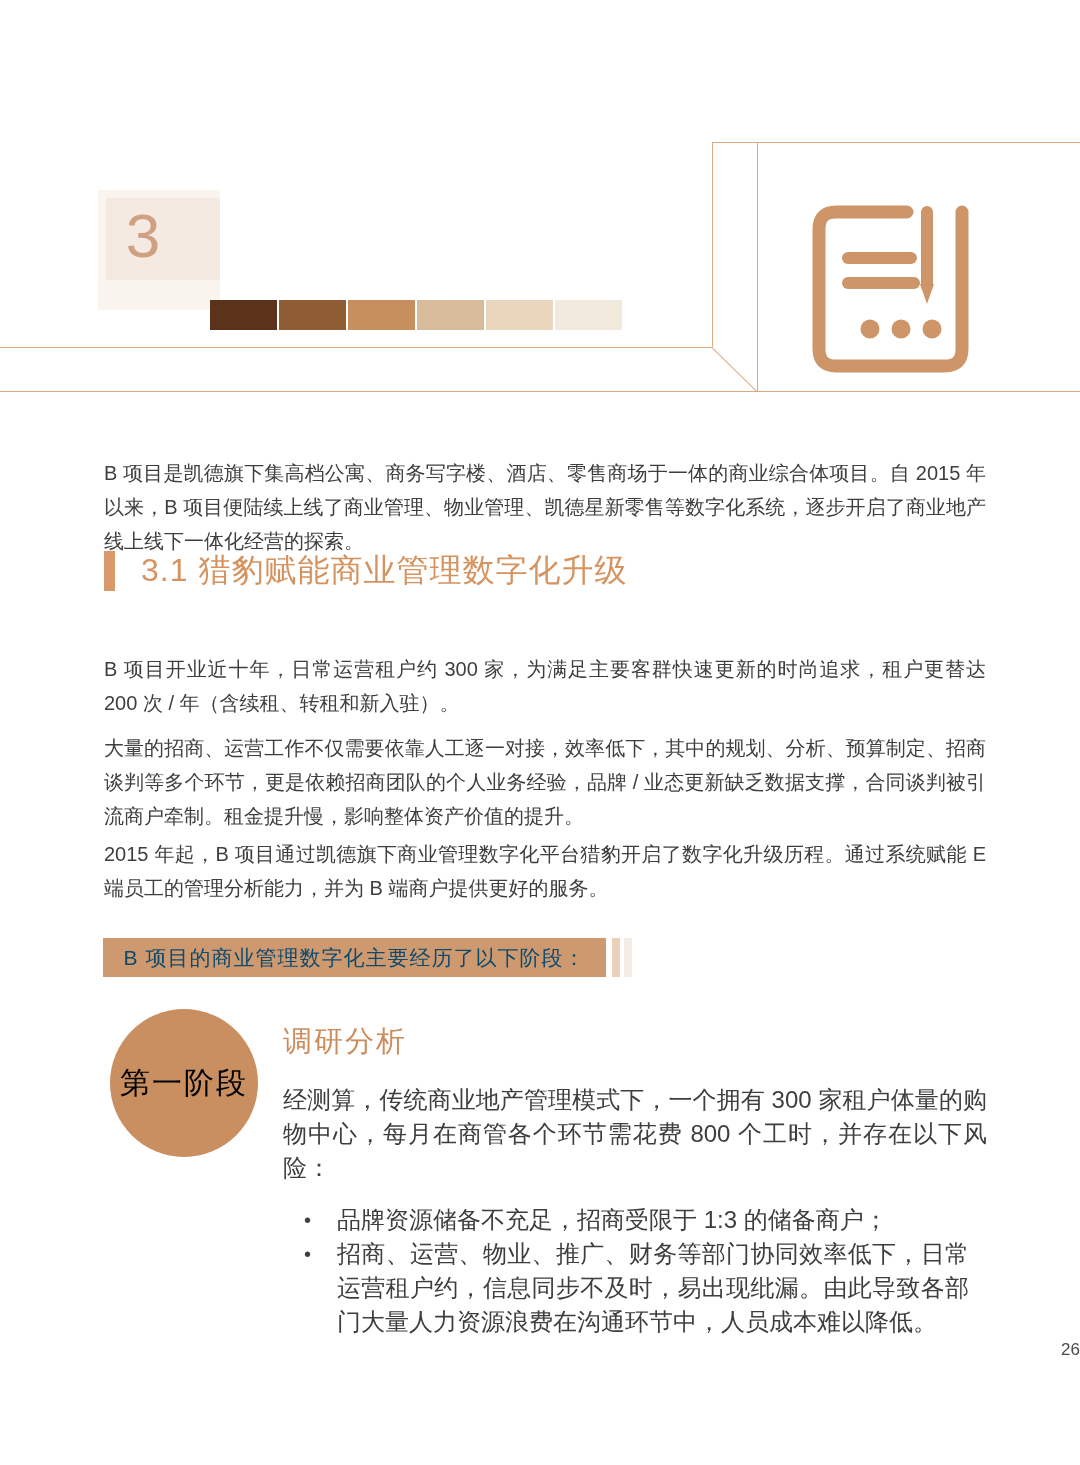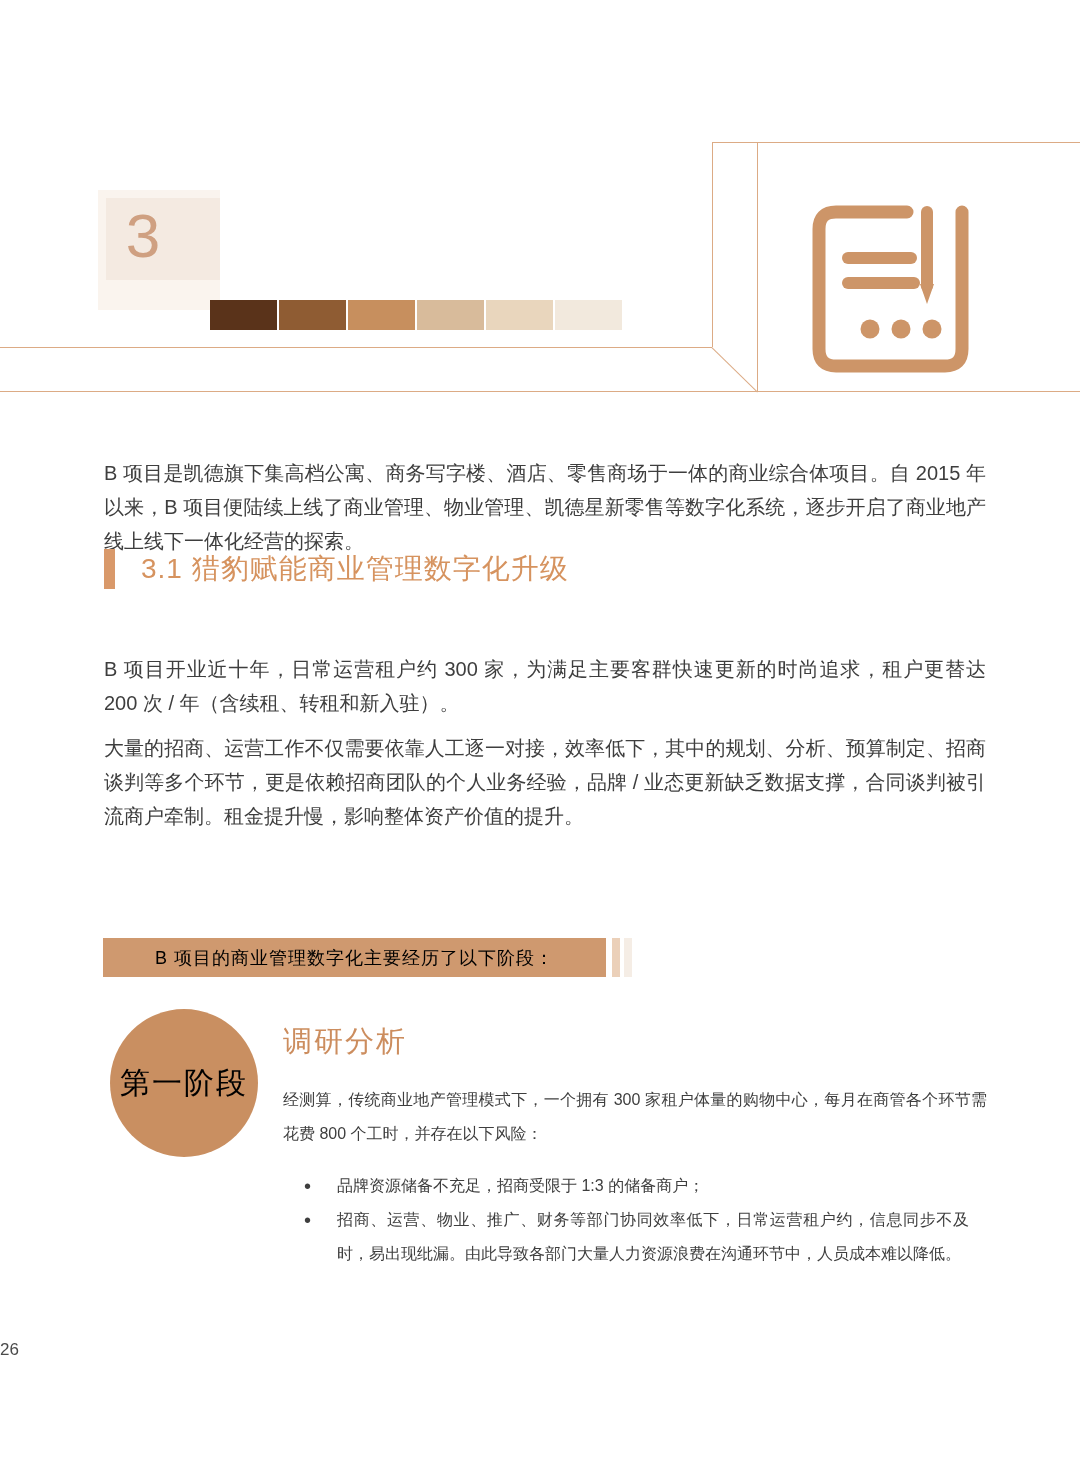--- a/index.html
+++ b/index.html
@@ -43,54 +43,54 @@
     font-size:20px;line-height:34px;color:#3e3e3e;
     text-align:justify;
   }
   #para-intro{top:436px;}
   #para-1{top:632px;}
   #para-2{top:711px;}
   #para-3{top:817px;}
   
   #section-heading-block{position:absolute;left:104px;top:549px;display:flex;align-items:center;}
   #section-bar{width:11px;height:40px;background:#d9996a;margin-right:26px;}
-  #section-heading{font-size:28px;color:#d6935f;font-weight:500;letter-spacing:1px;}
+  #section-heading{font-size:32px;color:#d6935f;font-weight:500;letter-spacing:1px;}
   
   #stage-banner{
     position:absolute;left:103px;top:938px;width:503px;height:39px;
-    background:#cf996f;color:#000000;font-size:18px;
+    background:#cf996f;color:#0c4a6e;font-size:21px;
     display:flex;align-items:center;justify-content:center;letter-spacing:1px;
   }
   #banner-tick-1{position:absolute;left:612px;top:938px;width:8px;height:39px;background:#ebd0b9;}
   #banner-tick-2{position:absolute;left:624px;top:938px;width:8px;height:39px;background:#f5ede5;}
   
   #stage-circle{
     position:absolute;left:110px;top:1009px;width:148px;height:148px;
     border-radius:50%;background:#c98f61;
     display:flex;align-items:center;justify-content:center;
     color:#000000;font-size:30px;letter-spacing:2px;
   }
   #stage-title{
     position:absolute;left:283px;top:1022px;
     font-size:29px;color:#cc8d5e;font-weight:500;letter-spacing:2px;
   }
   #stage-body{
     position:absolute;left:283px;top:1083px;width:704px;
-    font-size:16px;line-height:34px;color:#3e3e3e;text-align:justify;
+    font-size:24px;line-height:34px;color:#3e3e3e;text-align:justify;
   }
   #stage-bullets{list-style:none;margin:18px;padding:0;}
   #stage-bullets li{position:relative;padding-left:36px;}
   #stage-bullets li::before{
     content:"•";position:absolute;left:3px;top:0;
     font-size:20px;color:#3e3e3e;
   }
   
   #page-number{
     position:absolute;left:0;top:1340px;width:100%;
-    text-align:left;font-size:17px;color:#4a4a4a;
+    text-align:right;font-size:17px;color:#4a4a4a;
   }
 </style>
 </head>
 <body>
 
 <div id="page">
 
   <div class="frame-line h-line" id="fl-left-top"></div>
   <div class="frame-line h-line" id="fl-bottom"></div>
   <div class="frame-line h-line" id="fl-top-right"></div>
@@ -123,20 +123,21 @@
 
   <p class="para" id="para-intro">B 项目是凯德旗下集高档公寓、商务写字楼、酒店、零售商场于一体的商业综合体项目。自 2015 年以来，B 项目便陆续上线了商业管理、物业管理、凯德星新零售等数字化系统，逐步开启了商业地产线上线下一体化经营的探索。</p>
 
   <div id="section-heading-block">
     <div id="section-bar"></div>
     <div id="section-heading">3.1 猎豹赋能商业管理数字化升级</div>
   </div>
 
   <p class="para" id="para-1">B 项目开业近十年，日常运营租户约 300 家，为满足主要客群快速更新的时尚追求，租户更替达 200 次 / 年（含续租、转租和新入驻）。</p>
   <p class="para" id="para-2">大量的招商、运营工作不仅需要依靠人工逐一对接，效率低下，其中的规划、分析、预算制定、招商谈判等多个环节，更是依赖招商团队的个人业务经验，品牌 / 业态更新缺乏数据支撑，合同谈判被引流商户牵制。租金提升慢，影响整体资产价值的提升。</p>
+  <p class="para" id="para-3">2015 年起，B 项目通过凯德旗下商业管理数字化平台猎豹开启了数字化升级历程。通过系统赋能 E 端员工的管理分析能力，并为 B 端商户提供更好的服务。</p>
 
   <div id="stage-banner">B 项目的商业管理数字化主要经历了以下阶段：</div>
   <div id="banner-tick-1"></div>
   <div id="banner-tick-2"></div>
 
   <div id="stage-circle">
     <span>第一阶段</span>
   </div>
   <div id="stage-title">调研分析</div>
   <div id="stage-body">

